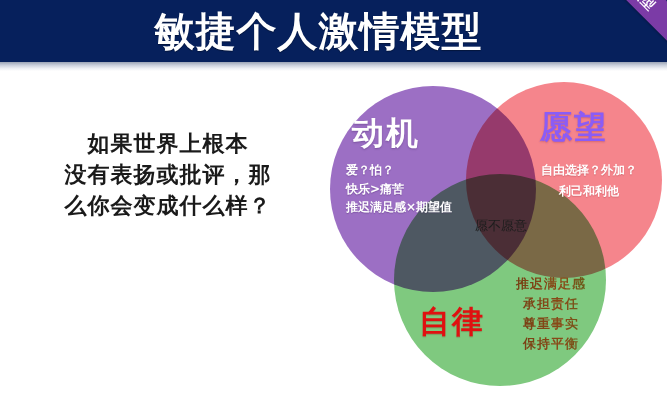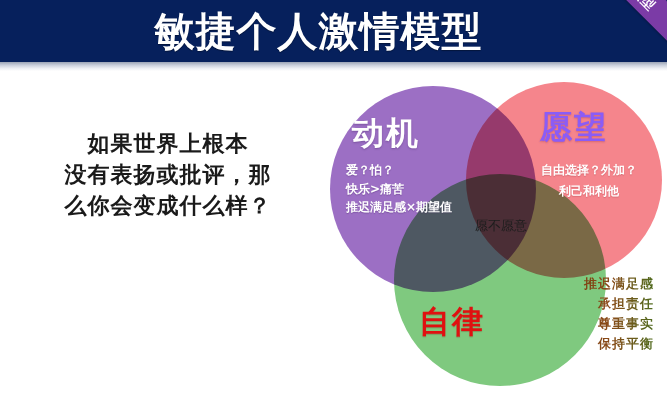--- a/index.html
+++ b/index.html
@@ -145,24 +145,23 @@
     left:138px;top:152px;width:90px;text-align:center;
     color:#1d1d1d;font-size:13px;font-weight:normal;
   }
 
   .lbl-discipline-title{
     left:101px;top:236px;
     color:#E01010;font-size:31px;font-weight:bold;letter-spacing:2px;
     text-shadow:0 1px 1px rgba(120,0,0,.25);
   }
   .lbl-discipline-lines{
-    left:178px;top:208px;width:110px;text-align:right;
+    left:178px;top:208px;width:110px;text-align:center;
     color:#7A3416;font-size:13px;font-weight:bold;line-height:1.55;
     letter-spacing:1px;
-    margin-left:48px;
   }
   .lbl-discipline-lines div{
     background:linear-gradient(to right,#6E3A12 0%, #8a4a18 60%, #4f6b1e 100%);
     -webkit-background-clip:text;background-clip:text;
     color:#7A3416;-webkit-text-fill-color:transparent;
   }
 </style>
 </head>
 <body>
 

